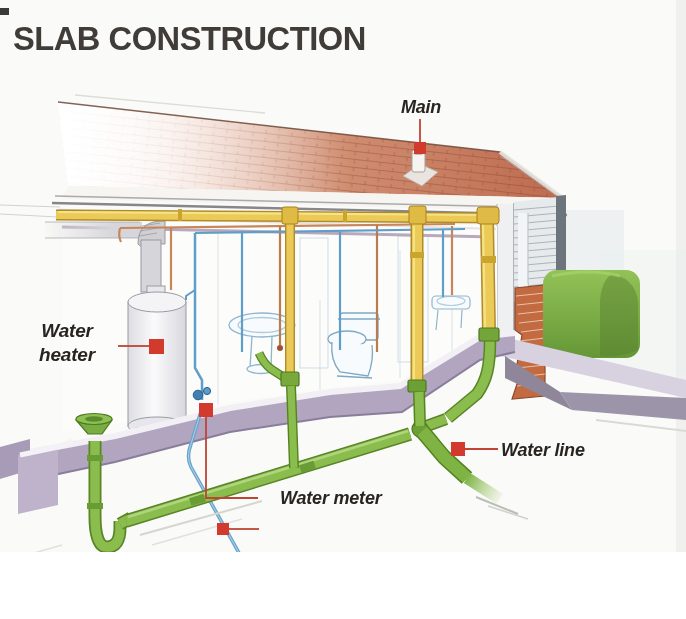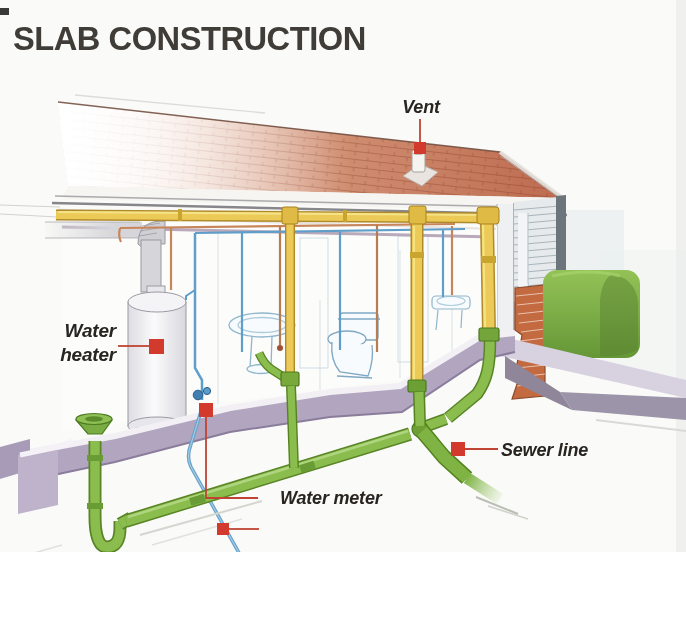--- a/index.html
+++ b/index.html
@@ -23,21 +23,21 @@
     font-style:italic; font-weight:bold; font-size:18px; line-height:22px;
     white-space:pre-line; letter-spacing:-0.2px;
   }
   #title{
     position:absolute; left:13px; top:20px;
     color:var(--title-ink); font-weight:bold; font-size:33px;
     letter-spacing:-0.5px; transform:scaleX(0.99); transform-origin:left;
     white-space:nowrap;
   }
   #lbl-vent{left:421px; top:96px; transform:translateX(-50%);}
-  #lbl-water-heater{left:18px; top:319px; width:98px; text-align:right; line-height:24px; font-size:19px;}
+  #lbl-water-heater{left:18px; top:319px; width:98px; text-align:center; line-height:24px; font-size:19px;}
   #lbl-sewer-line{left:501px; top:439px;}
   #lbl-water-meter{left:280px; top:487px;}
   #lbl-main-supply{left:263px; top:519px;}
 </style>
 </head>
 <body>
 
 <div id="stage">
 
 <svg id="art" width="686" height="619" viewBox="0 0 686 619">
@@ -325,19 +325,19 @@
     <path d="M465,449 L498,449" stroke="var(--leader-red)" stroke-width="1.8"></path>
     <rect x="451" y="442" width="14" height="14" fill="var(--marker-red)"></rect>
     <path d="M206,417 L206,498 L258,498" stroke="var(--leader-red)" stroke-width="1.8" fill="none"></path>
     <rect x="199" y="403" width="14" height="14" fill="var(--marker-red)"></rect>
     <path d="M229,529 L259,529" stroke="var(--leader-red)" stroke-width="1.8"></path>
     <rect x="217" y="523" width="12" height="12" fill="var(--marker-red)"></rect>
   </g>
 </svg>
 
 <div id="title">SLAB CONSTRUCTION</div>
-<div class="label" id="lbl-vent">Vent</div>
+<div class="label" id="lbl-vent">Main</div>
 <div class="label" id="lbl-water-heater">Water
 heater</div>
-<div class="label" id="lbl-sewer-line">Sewer line</div>
+<div class="label" id="lbl-sewer-line">Water line</div>
 <div class="label" id="lbl-water-meter">Water meter</div>
 
 </div>
 
 </body></html>

